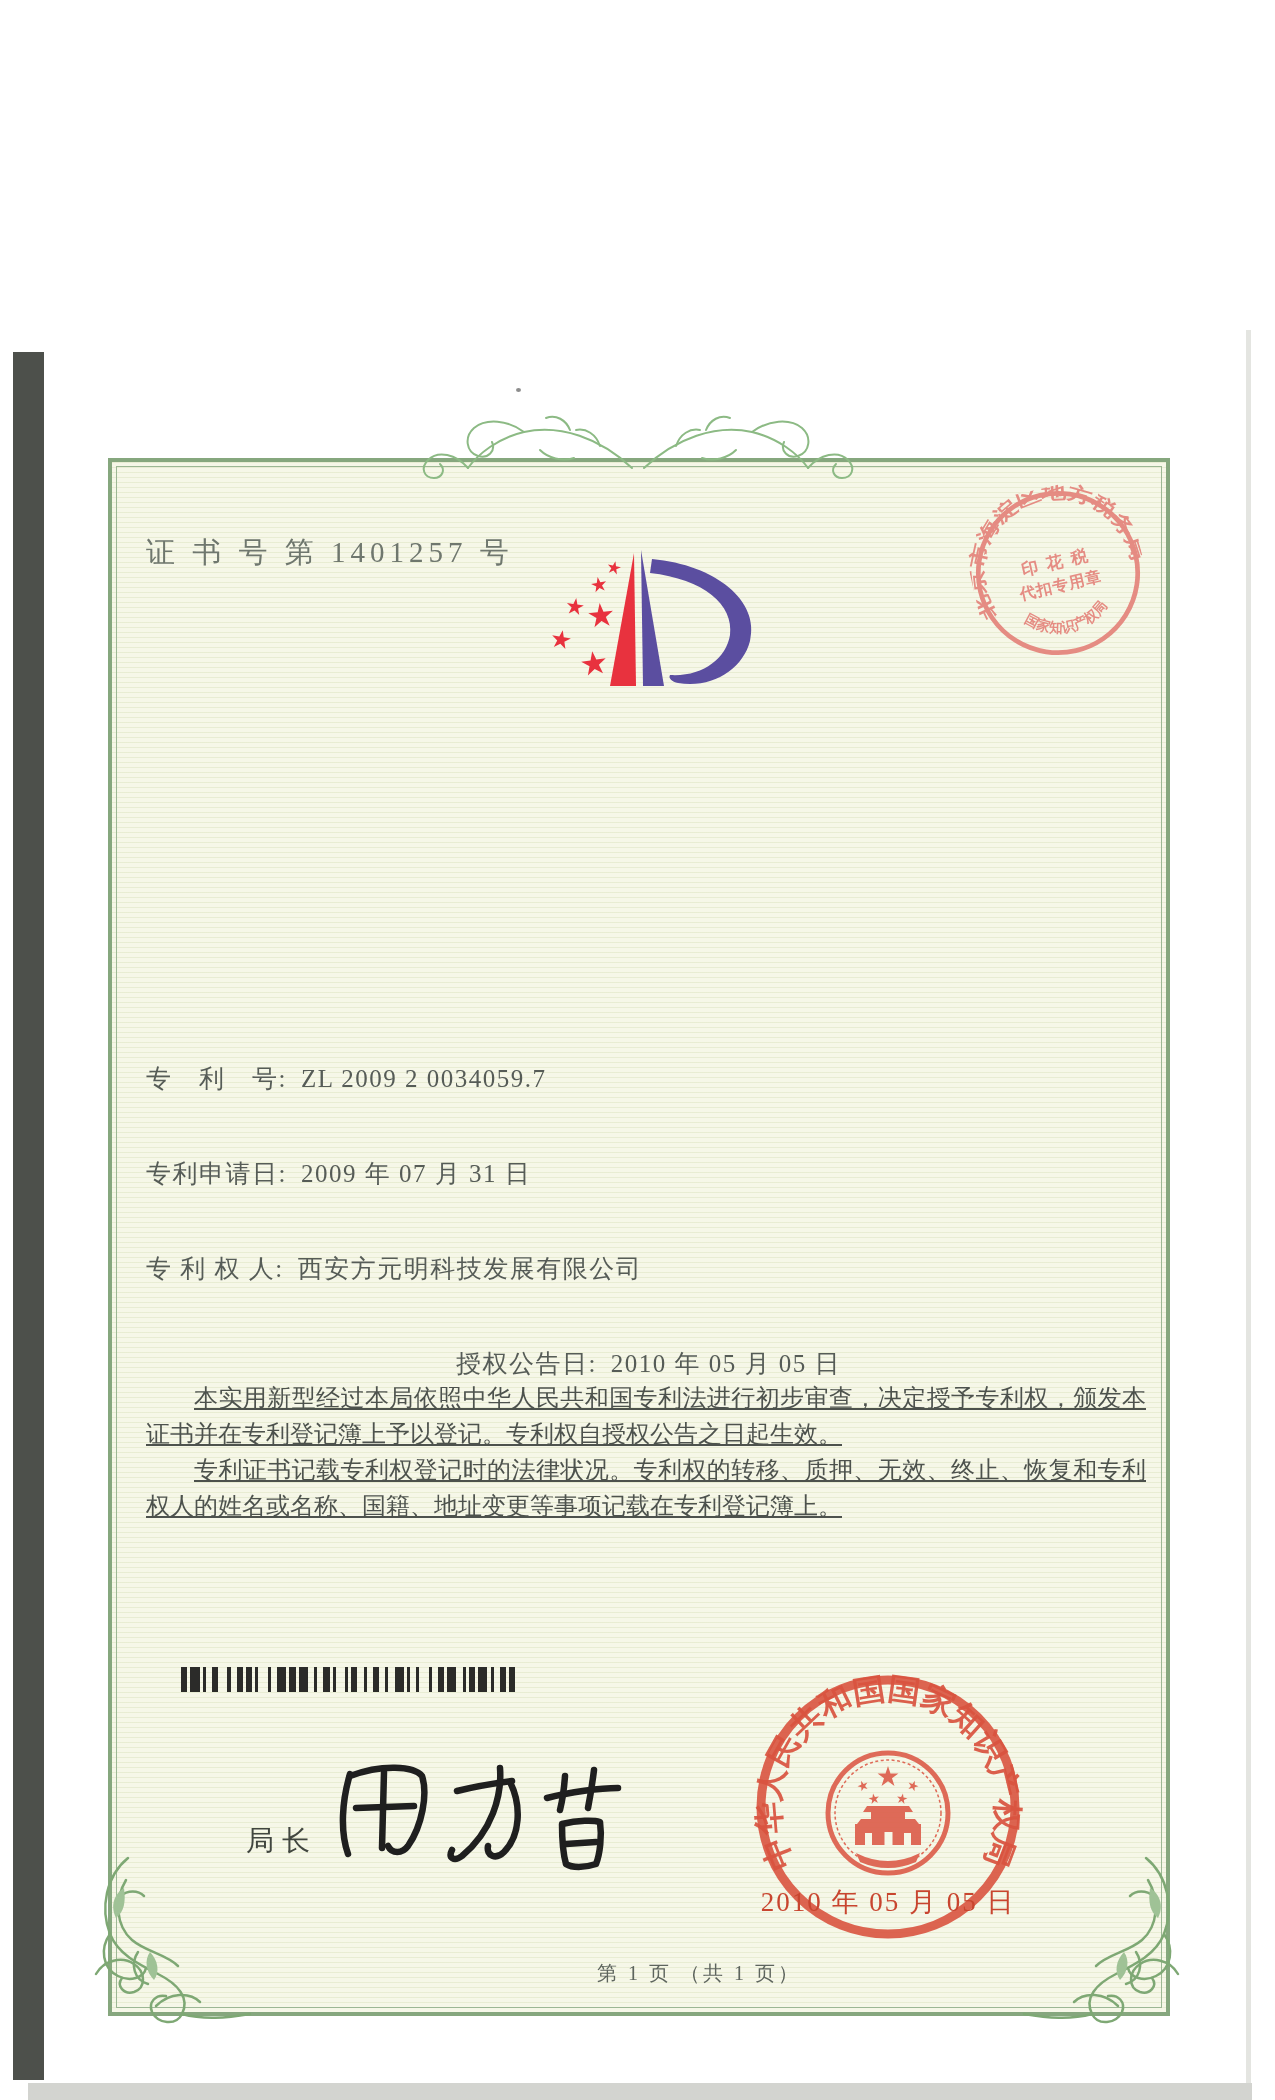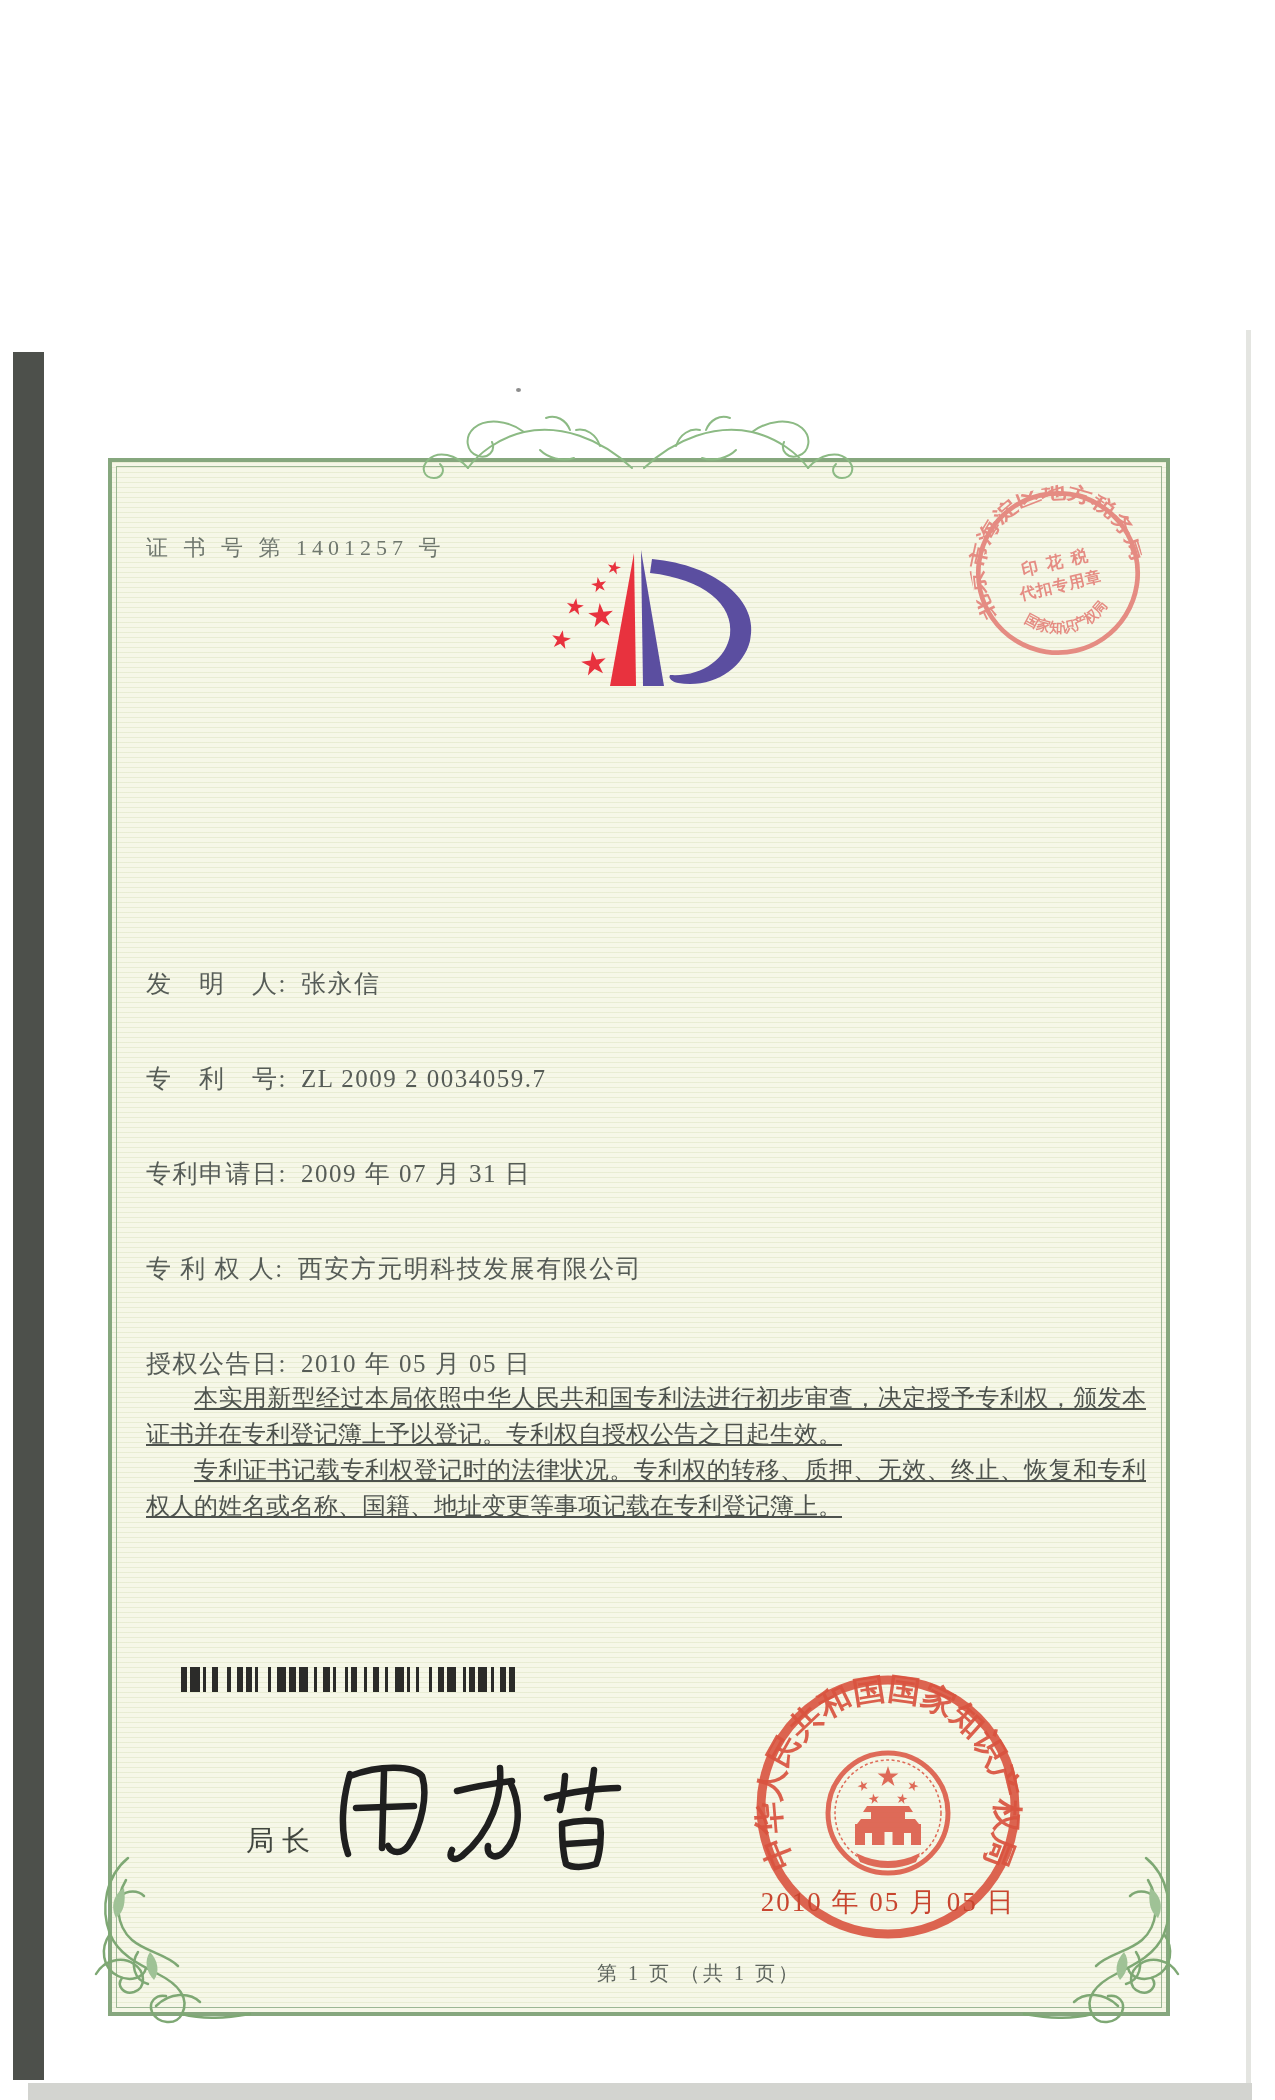--- a/index.html
+++ b/index.html
@@ -19,34 +19,34 @@
 
   
   .frame {
     left:108px; top:458px; width:1062px; height:1558px;
     border:4px solid #86a77e;
     background-color:#f6f7e8;
     background-image:repeating-linear-gradient(180deg, rgba(203,214,166,0.32) 0 1px, rgba(0,0,0,0) 1px 5px);
   }
   .frame-inner { position:absolute; inset:4px; border:1px solid #9cb794; }
 
-  .cert-no { left:146px; top:533px; font-size:22px; letter-spacing:5px; color:#6f776e; }
+  .cert-no { left:146px; top:533px; font-size:29px; letter-spacing:5px; color:#6f776e; }
 
   .logo-svg { left:548px; top:543px; }
   .title {
     left:108px; top:732px; width:1062px; text-align:center;
     font-size:56px; font-weight:600; letter-spacing:16px; text-indent:16px; color:#45464f;
   }
 
   .tax-stamp { left:972px; top:487px; transform:rotate(-13deg); opacity:.92; }
 
   .field-row { left:146px; width:1005px; font-size:25px; color:#565c57; letter-spacing:1.5px; white-space:nowrap; }
   .field-row .f-label { margin-right:14px; }
   .fr0 { top:872px; } .fr1 { top:967px; } .fr2 { top:1062px; }
-  .fr3 { top:1157px; } .fr4 { top:1252px; } .fr5 { top:1347px; }
+  .fr3 { top:1157px; } .fr4 { top:1252px; } .fr5 { top:1347px;text-align:center; }
 
   .body-text { left:146px; top:1380px; width:1000px; font-size:24px; line-height:36px;
     color:#4d524d; text-align:justify; }
   .body-text p { text-indent:2em; margin:0;text-decoration:underline; }
 
   .barcode { left:181px; top:1667px; width:358px; height:25px; display:flex; overflow:hidden; }
   .barcode .bar { background:#2b2b29; height:100%; flex:none; }
   .barcode .gap { height:100%; flex:none; }
 
   .director { left:246px; top:1822px; font-size:28px; letter-spacing:8px; color:#41463f; }
@@ -162,23 +162,20 @@
     <text font-size="18" fill="#e4837b" font-weight="600">
       <textPath href="#taxArcTop" textLength="255" lengthAdjust="spacingAndGlyphs">北京市海淀区地方税务局</textPath>
     </text>
     <text font-size="13.5" fill="#e4837b" font-weight="600">
       <textPath href="#taxArcBottom" textLength="90" lengthAdjust="spacingAndGlyphs">国家知识产权局</textPath>
     </text>
     <text x="82" y="77" text-anchor="middle" font-size="16" letter-spacing="2" fill="#e4837b" font-weight="600">印 花 税</text>
     <text x="82" y="99" text-anchor="middle" font-size="15" letter-spacing="1" fill="#e4837b" font-weight="600">代扣专用章</text>
   </svg>
 
-  <div class="abs field-row fr1">
-    <span class="f-label">发　明　人:</span><span class="f-value">张永信</span>
-  </div>
   <div class="abs field-row fr2">
     <span class="f-label">专　利　号:</span><span class="f-value">ZL 2009 2 0034059.7</span>
   </div>
   <div class="abs field-row fr3">
     <span class="f-label">专利申请日:</span><span class="f-value">2009 年 07 月 31 日</span>
   </div>
   <div class="abs field-row fr4">
     <span class="f-label">专 利 权 人:</span><span class="f-value">西安方元明科技发展有限公司</span>
   </div>
   <div class="abs field-row fr5">

